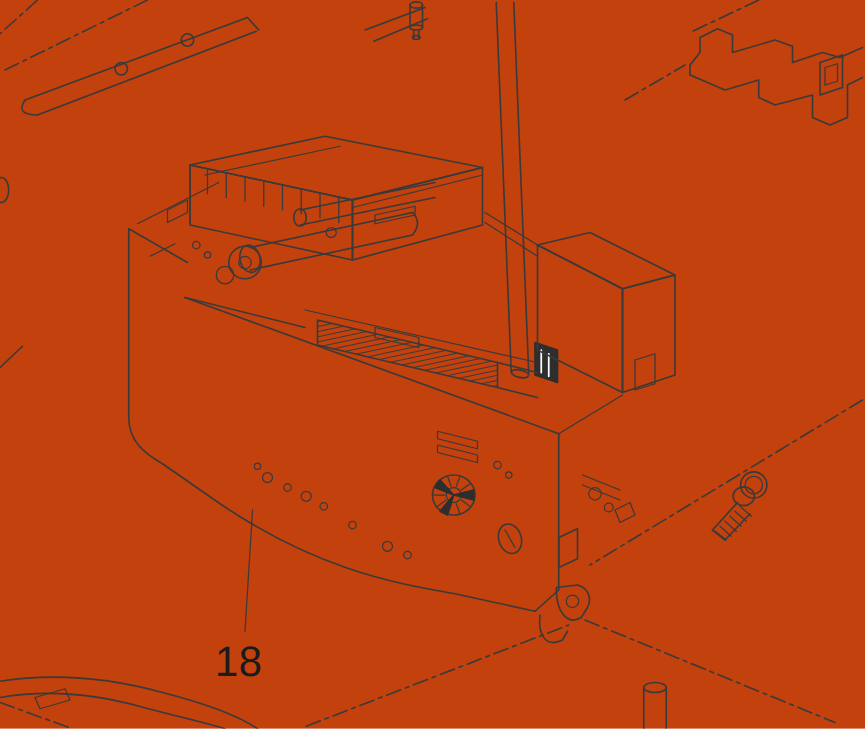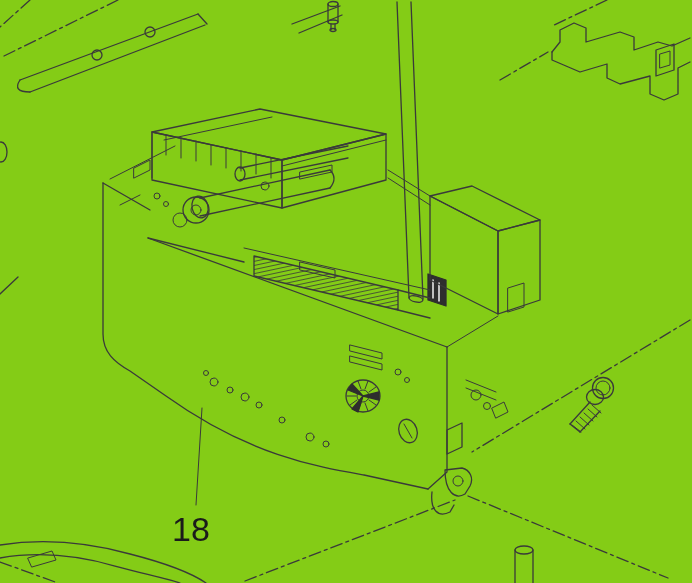--- a/index.html
+++ b/index.html
@@ -1,16 +1,16 @@
 <!DOCTYPE html>
 <html><head>
 <meta charset="utf-8">
 <style>
   html,body{margin:0;padding:0;background:#ffffff;}
-  .canvas{position:relative;width:692px;height:583px;background:#84cc16;overflow:hidden;}
+  .canvas{position:relative;width:692px;height:583px;background:#c2410c;overflow:hidden;}
   svg{display:block;}
   .ln{stroke:#3a3a3a;fill:none;stroke-width:1.3;stroke-linecap:round;stroke-linejoin:round;}
   .thin{stroke-width:1;}
   .dashed{stroke-dasharray:12 4 3 4;}
   .darkfill{fill:#2e2e2e;stroke:#2e2e2e;}
   .whiteline{stroke:#ffffff;stroke-width:1.4;fill:none;}
   .callout-text{font-family:"Liberation Sans",sans-serif;font-size:34px;fill:#1b1b1b;stroke:none;}
 </style>
 </head>
 <body>

